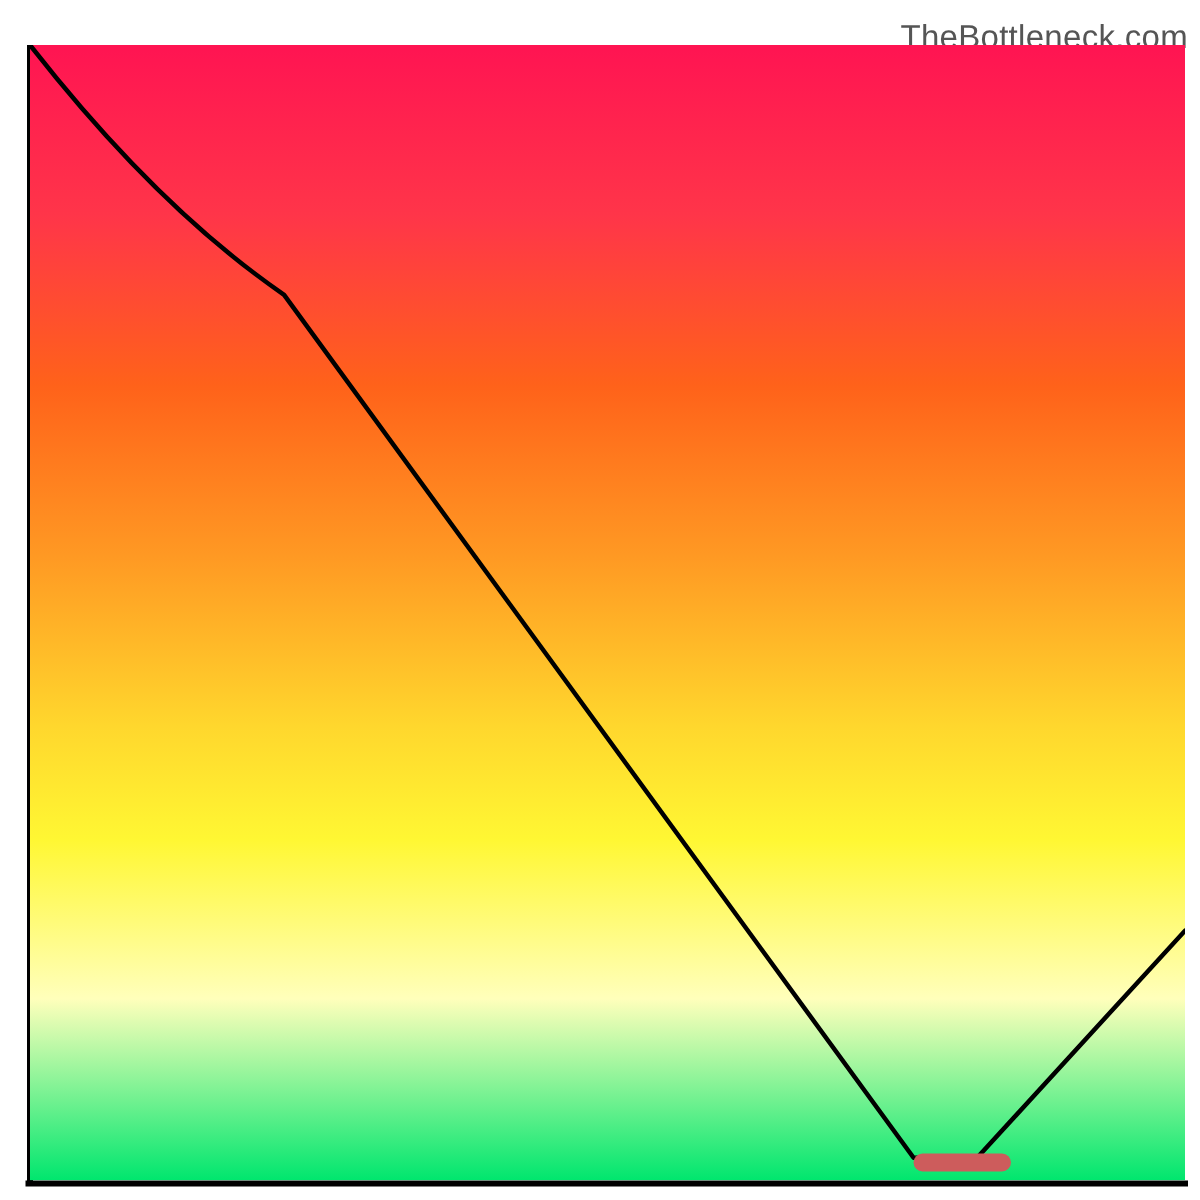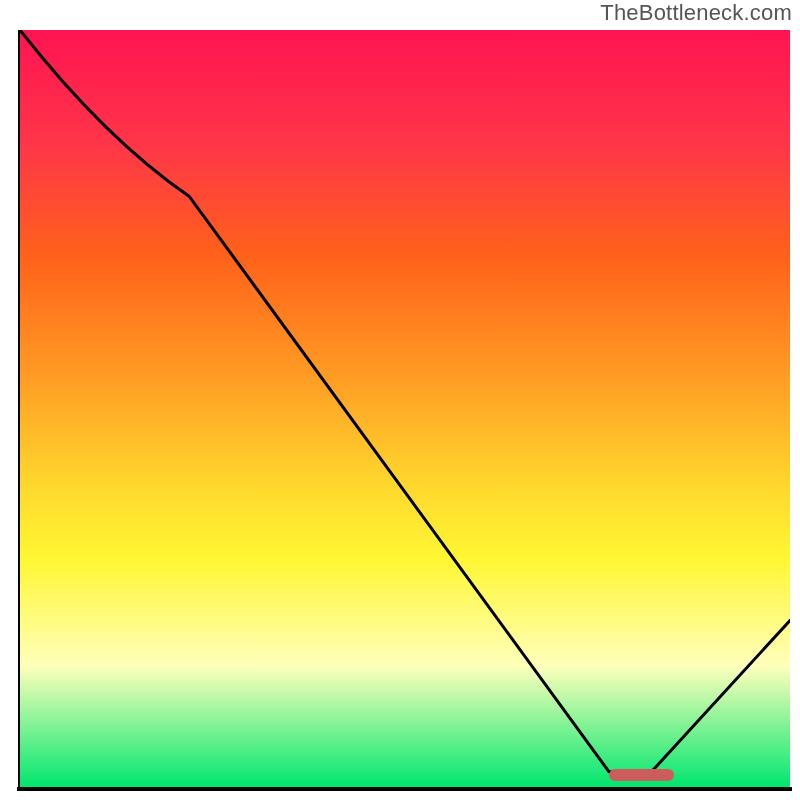--- a/index.html
+++ b/index.html
@@ -6,21 +6,21 @@
     margin: 0;
     padding: 0;
     width: 800px;
     height: 800px;
     position: relative;
     font-family: Arial, Helvetica, sans-serif;
     background: #ffffff;
   }
   .header-text {
     position: absolute;
-    top: 0px;
+    top: 12px;
     right: 8px;
     color: #555;
     font-size: 22px;
     font-weight: 500;
     letter-spacing: 0.2px;
   }
   .chart-area {
     position: absolute;
     left: 20px;
     top: 30px;

